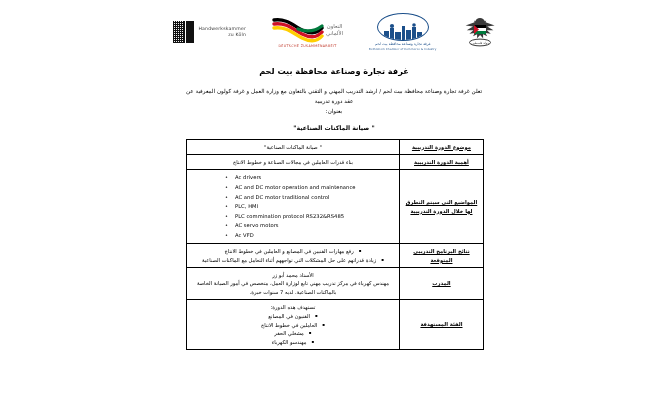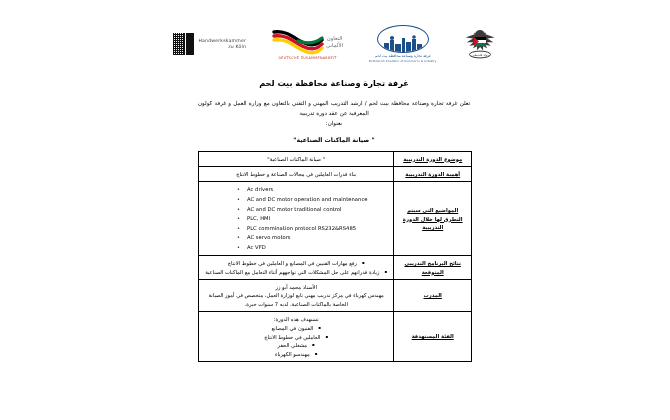--- a/index.html
+++ b/index.html
@@ -13,21 +13,21 @@
     background: #ffffff;
     font-family: "DejaVu Sans", "Liberation Sans", sans-serif;
     color: #000000;
     overflow: hidden;
   }
   .page {
     position: relative;
     width: 670px;
     height: 396px;
     box-sizing: border-box;
-    padding: 12px;
+    padding: 0;
   }
 
   
   .logo-strip {
     display: flex;
     flex-direction: row-reverse;
     align-items: center;
     justify-content: center;
     gap: 26px;
     height: 58px;

